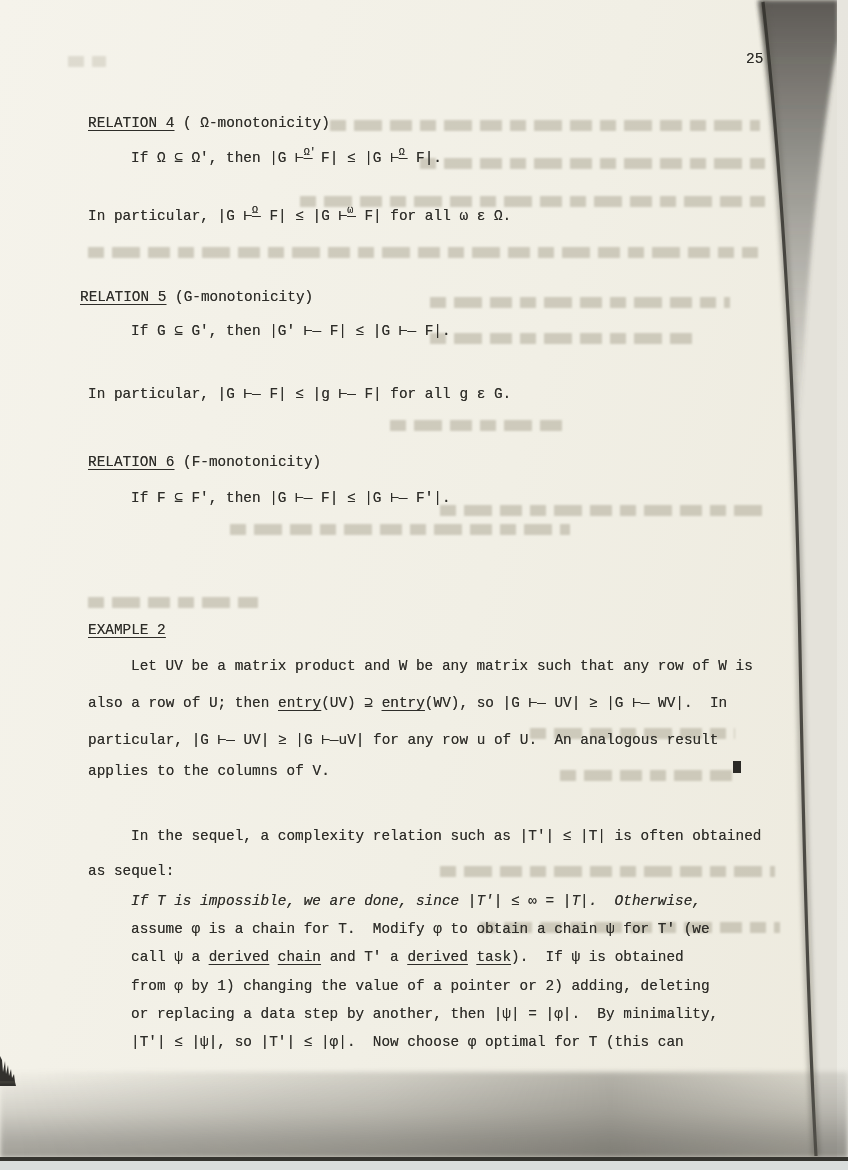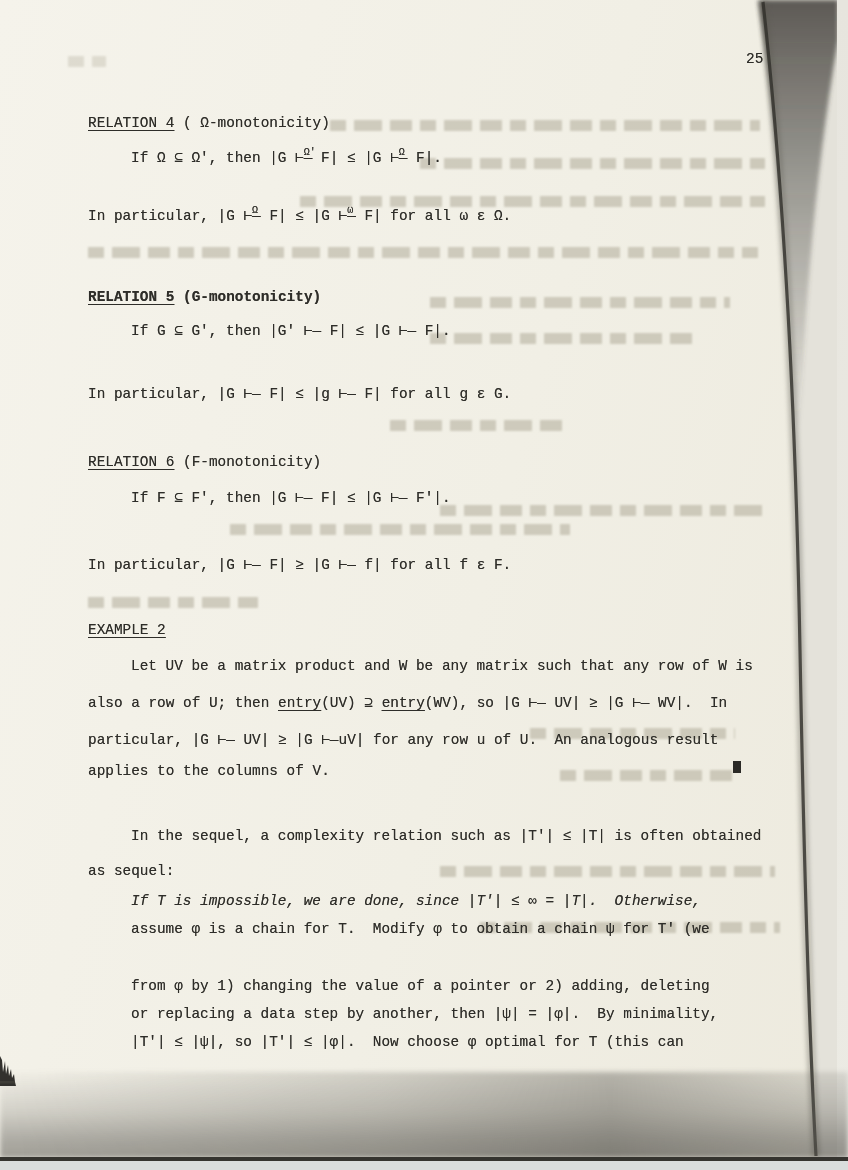--- a/index.html
+++ b/index.html
@@ -60,40 +60,40 @@
   <div class="g" style="left:560px;top:770px;width:175px"></div>
   <div class="g" style="left:440px;top:866px;width:335px"></div>
   <div class="g" style="left:480px;top:922px;width:300px"></div>
 
   <div class="ln" style="left:746px;top:50px;">25</div>
 
   <div class="ln" style="left:88px;top:114px;"><u>RELATION 4</u> ( Ω-monotonicity)</div>
   <div class="ln" style="left:131px;top:149px;">If Ω ⊆ Ω', then |G ⊢<span class="tsup">Ω'</span>— F| ≤ |G ⊢<span class="tsup">Ω</span>— F|.</div>
   <div class="ln" style="left:88px;top:207px;">In particular, |G ⊢<span class="tsup">Ω</span>— F| ≤ |G ⊢<span class="tsup">ω</span>— F| for all ω ε Ω.</div>
 
-  <div class="ln" style="left:88px;top:288px;font-weight:bold;"><u>RELATION 5</u> (G-monotonicity)</div>
+  <div class="ln" style="left:80px;top:288px;"><u>RELATION 5</u> (G-monotonicity)</div>
   <div class="ln" style="left:131px;top:322px;">If G ⊆ G', then |G' ⊢— F| ≤ |G ⊢— F|.</div>
   <div class="ln" style="left:88px;top:385px;">In particular, |G ⊢— F| ≤ |g ⊢— F| for all g ε G.</div>
 
   <div class="ln" style="left:88px;top:453px;"><u>RELATION 6</u> (F-monotonicity)</div>
   <div class="ln" style="left:131px;top:489px;">If F ⊆ F', then |G ⊢— F| ≤ |G ⊢— F'|.</div>
-  <div class="ln" style="left:88px;top:556px;">In particular, |G ⊢— F| ≥ |G ⊢— f| for all f ε F.</div>
 
   <div class="ln" style="left:88px;top:621px;"><u>EXAMPLE 2</u></div>
   <div class="ln" style="left:88px;top:694px;">also a row of U; then <u>entry</u>(UV) ⊇ <u>entry</u>(WV), so |G ⊢— UV| ≥ |G ⊢— WV|.  In</div>
   <div class="ln" style="left:131px;top:657px;">Let UV be a matrix product and W be any matrix such that any row of W is</div>
   <div class="ln" style="left:88px;top:731px;">particular, |G ⊢— UV| ≥ |G ⊢—uV| for any row u of U.  An analogous result</div>
   <div class="ln" style="left:88px;top:762px;text-align:center;">applies to the columns of V.</div>
   <div class="qed" style="left:733px;top:761px;"></div>
 
   <div class="ln" style="left:131px;top:827px;text-align:center;">In the sequel, a complexity relation such as |T'| ≤ |T| is often obtained</div>
   <div class="ln" style="left:88px;top:862px;">as sequel:</div>
 
   <div class="ln" style="left:131px;top:892px;font-style:italic;">If T is impossible, we are done, since |T'| ≤ ∞ = |T|.  Otherwise,</div>
   <div class="ln" style="left:131px;top:920px;">assume φ is a chain for T.  Modify φ to obtain a chain ψ for T' (we</div>
+  <div class="ln" style="left:131px;top:948px;">call ψ a <u>derived</u> <u>chain</u> and T' a <u>derived</u> <u>task</u>).  If ψ is obtained</div>
   <div class="ln" style="left:131px;top:977px;">from φ by 1) changing the value of a pointer or 2) adding, deleting</div>
   <div class="ln" style="left:131px;top:1005px;">or replacing a data step by another, then |ψ| = |φ|.  By minimality,</div>
   <div class="ln" style="left:131px;top:1033px;">|T'| ≤ |ψ|, so |T'| ≤ |φ|.  Now choose φ optimal for T (this can</div>
 
   <svg class="overlay" width="848" height="1170" viewBox="0 0 848 1170">
     <defs>
       <linearGradient id="gw" x1="0" y1="0" x2="0" y2="1">
         <stop offset="0" stop-color="#3a3935" stop-opacity="0.8"></stop>
         <stop offset="0.45" stop-color="#4a4944" stop-opacity="0.45"></stop>
         <stop offset="1" stop-color="#4a4944" stop-opacity="0"></stop>

